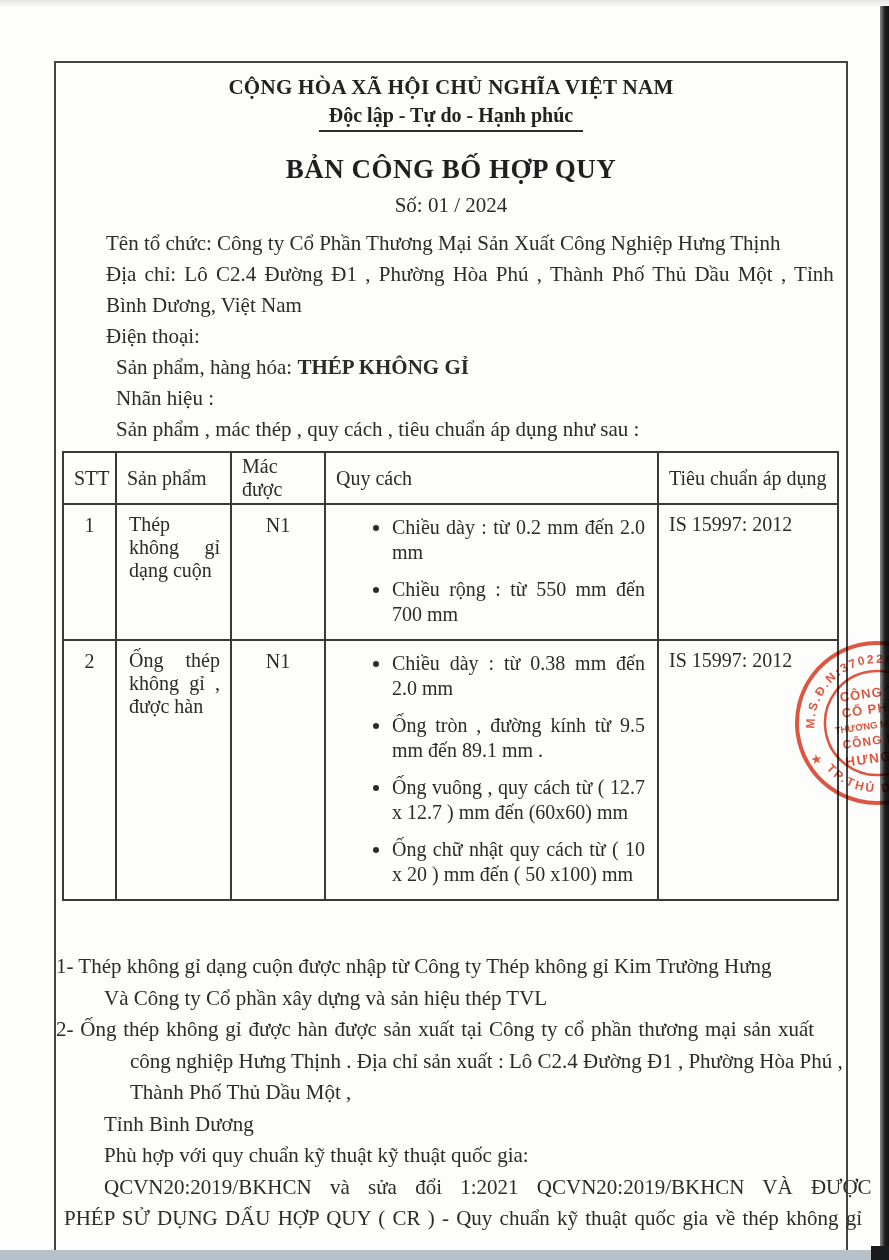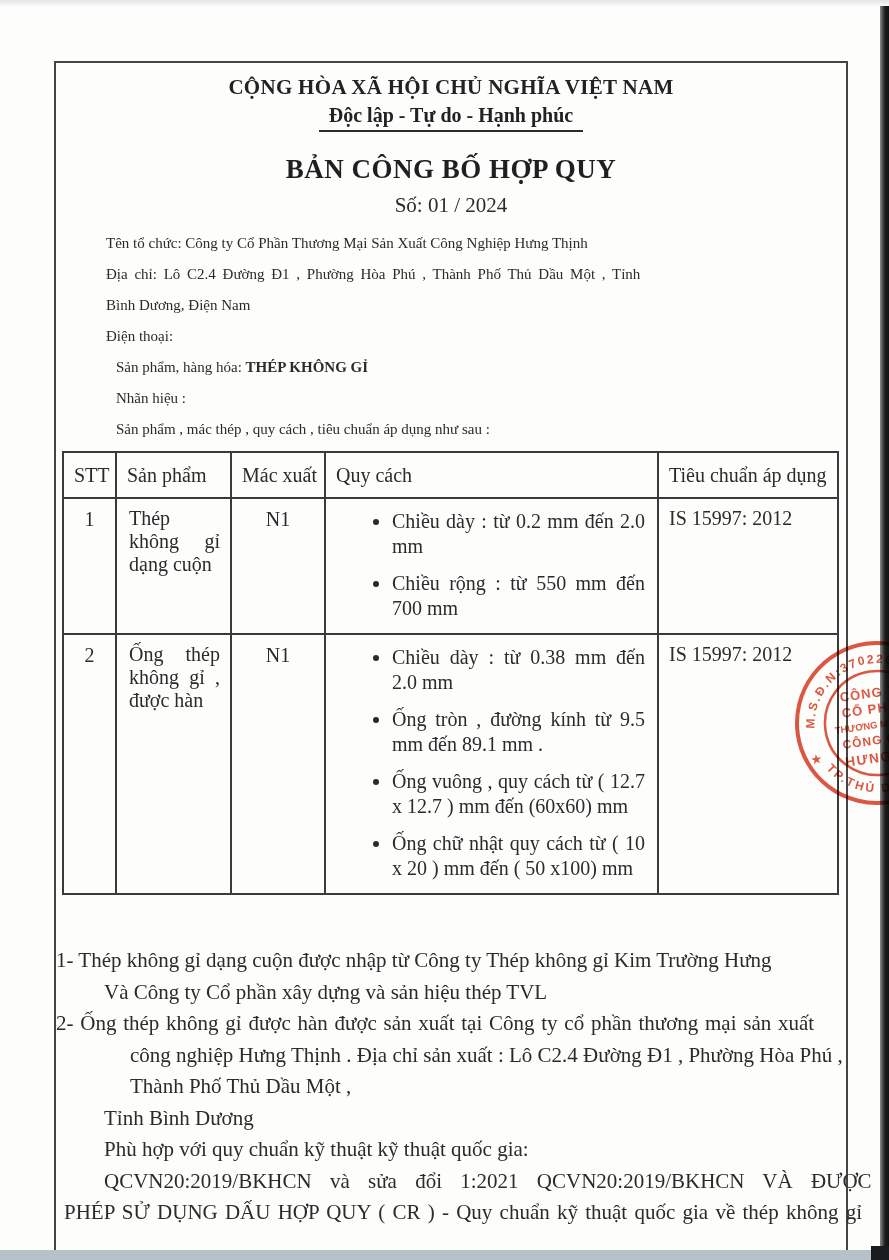--- a/index.html
+++ b/index.html
@@ -23,21 +23,21 @@
     border:2px solid #454545;box-sizing:border-box;
   }
 
   .nat-title{margin-top:12px;text-align:center;font-weight:bold;font-size:21px;color:#222;letter-spacing:.3px;}
   .motto-wrap{text-align:center;margin-top:4px;}
   .motto{display:inline-block;font-weight:bold;font-size:20px;color:#222;
     border-bottom:2.5px solid #2c2c2c;padding:0 10px 3px;}
   .doc-title{text-align:center;font-weight:bold;font-size:27px;color:#1f1f1f;margin-top:22px;letter-spacing:.5px;}
   .doc-number{text-align:center;font-size:21px;margin-top:8px;}
 
-  .info{font-size:15px;line-height:31px;margin-top:10px;padding-left:50px;padding-right:41px;}
+  .info{font-size:21px;line-height:31px;margin-top:10px;padding-left:50px;padding-right:41px;}
   .info .line{white-space:nowrap;}
   .info .indent{padding-left:10px;}
   .ws3{word-spacing:3px;}
   .bold{font-weight:bold;}
 
   table.spec{
     border-collapse:collapse;table-layout:fixed;
     width:775px;margin:6px 0 0 6px;
     font-size:20px;color:#2b2b2b;
   }
@@ -83,40 +83,40 @@
     <div class="motto-wrap">
       <span class="motto">Độc lập - Tự do - Hạnh phúc</span>
     </div>
 
     <div class="doc-title">BẢN CÔNG BỐ HỢP QUY</div>
     <div class="doc-number">Số: 01 / 2024</div>
 
     <div class="info">
       <div class="line">Tên tổ chức: Công ty Cổ Phần Thương Mại Sản Xuất Công Nghiệp Hưng Thịnh</div>
       <div class="line ws3">Địa chỉ: Lô C2.4 Đường Đ1 , Phường Hòa Phú , Thành Phố Thủ Dầu Một , Tỉnh</div>
-      <div class="line">Bình Dương, Điện Nam</div>
+      <div class="line">Bình Dương, Việt Nam</div>
       <div class="line">Điện thoại:</div>
       <div class="line indent"><span>Sản phẩm, hàng hóa: </span><span class="bold">THÉP KHÔNG GỈ</span></div>
       <div class="line indent">Nhãn hiệu :</div>
       <div class="line indent">Sản phẩm , mác thép , quy cách , tiêu chuẩn áp dụng như sau :</div>
     </div>
 
     <table class="spec">
       <colgroup>
         <col style="width:53px">
           <col style="width:115px">
           <col style="width:94px">
           <col style="width:333px">
           <col style="width:180px">
       </colgroup>
       <tbody>
           <tr>
         <th class="c-stt">STT</th>
         <th>Sản phẩm</th>
-        <th>Mác xuất</th>
+        <th>Mác được</th>
         <th>Quy cách</th>
         <th>Tiêu chuẩn áp dụng</th>
       </tr>
       <tr class="r1">
         <td class="stt">1</td>
         <td class="sp">Thép không gỉ dạng cuộn</td>
         <td class="mac">N1</td>
         <td class="qc">
           <ul>
             <li>Chiều dày : từ 0.2 mm đến 2.0 mm</li>

